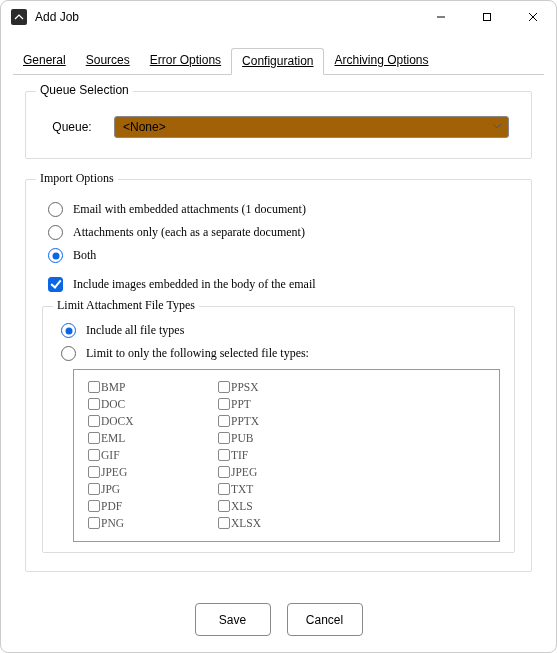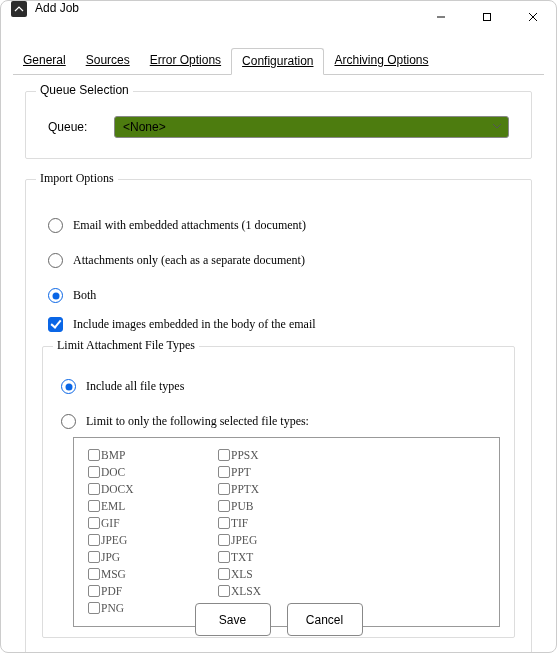--- a/index.html
+++ b/index.html
@@ -11,21 +11,21 @@
     color: #000;
     width: 557px;
     height: 653px;
     border: 1px solid #ccc;
     border-radius: 8px;
     position: relative;
     overflow: hidden;
   }
   
   .titlebar {
-    display:flex; align-items:flex-start; height:32px;
+    display:flex; align-items:center; height:32px;
     padding:0 0 0 10px;
   }
   .titlebar .app-icon {
     width:16px; height:16px; margin-right:8px;
     background:#2b2b2b; border-radius:2px;
     display:flex; align-items:center; justify-content:center;
   }
   .titlebar .app-icon svg { display:block; }
   .titlebar-title { font-size:12px; }
   .win-controls { margin-left:auto; display:flex; }
@@ -70,41 +70,41 @@
     background:#fff; padding:0 4px;
     font-size:12px; color:#000;
   }
   .group.inner {
     margin:14px 0 4px 0;
     padding:12px 12px 10px 12px;
   }
 
   
   .form-row { display:flex; align-items:center; gap:18px; margin:6px 6px; }
-  .form-label { min-width:48px; text-align:left; }
+  .form-label { min-width:48px; text-align:center; }
   .combo {
     flex:1;
     height:22px;
     border:1px solid #888;
     border-radius:3px;
-    background:#4d7c0f;
+    background:#a16207;
     display:flex; align-items:center;
     padding:0 8px;
     position:relative;
   }
   .combo .chev {
     position:absolute; right:6px; top:50%; transform:translateY(-50%);
     color:#555;
   }
 
   
   .opt-list { margin-top:2px; }
   .opt {
     display:flex; align-items:center; gap:10px;
-    margin:20px 6px 8px 6px;
+    margin:4px 6px 8px 6px;
   }
   .radio {
     width:15px; height:15px; border-radius:50%;
     border:1.5px solid #666; background:#fff;
     display:inline-block; position:relative; flex-shrink:0;
   }
   .radio.sel { border-color:#0a66e6; }
   .radio.sel::after {
     content:''; position:absolute; top:50%; left:50%;
     width:7px; height:7px; background:#0a66e6; border-radius:50%;
@@ -273,24 +273,20 @@
         <div class="ft-item">
             <span class="ft-check"></span>
             <span>JPEG</span>
           </div>
         <div class="ft-item">
             <span class="ft-check"></span>
             <span>JPG</span>
           </div>
         <div class="ft-item">
             <span class="ft-check"></span>
-            <span>MSG</span>
-          </div>
-        <div class="ft-item">
-            <span class="ft-check"></span>
             <span>PDF</span>
           </div>
         <div class="ft-item">
             <span class="ft-check"></span>
             <span>PNG</span>
           </div>
       </div>
 
       <div>
         <div class="ft-item">

